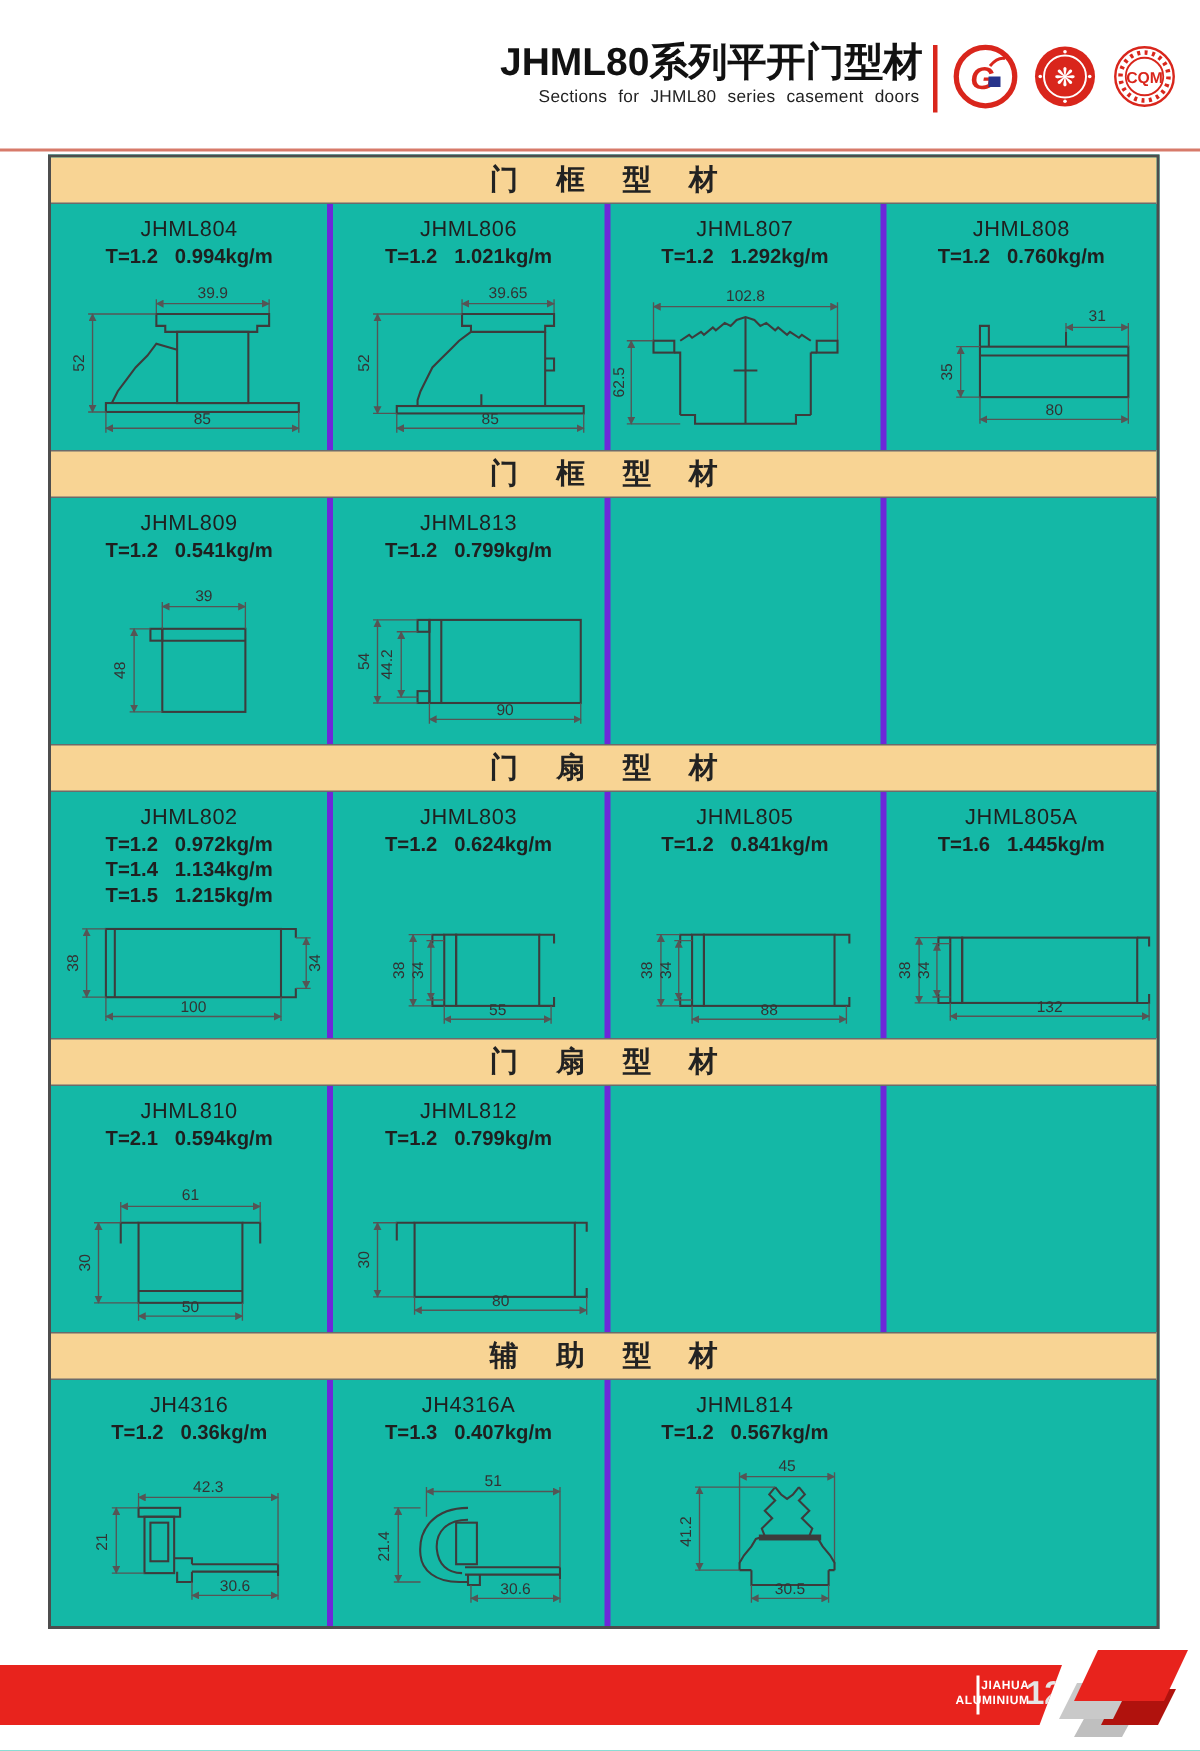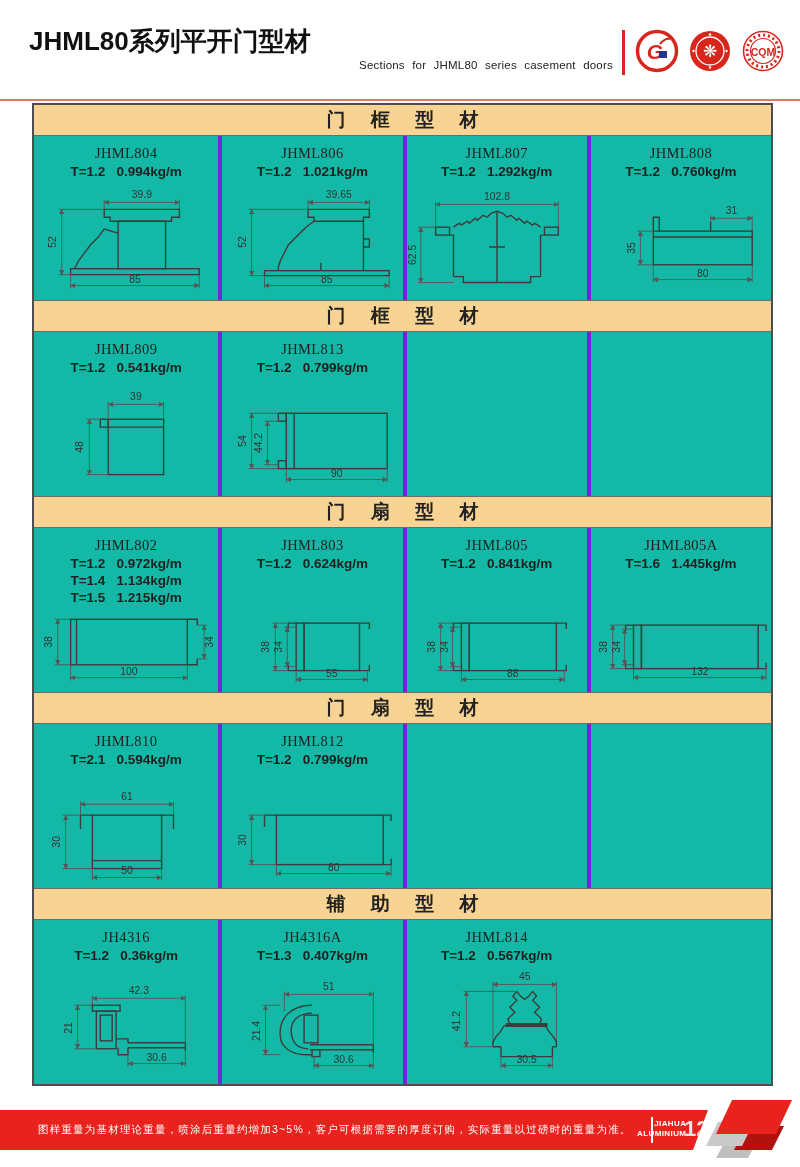--- a/index.html
+++ b/index.html
@@ -1,38 +1,38 @@
 <!DOCTYPE html>
 <html><head>
 <meta charset="utf-8">
 <style>
   html,body{margin:0;padding:0;}
   body{width:800px;height:1167px;position:relative;background:#fff;
        font-family:"Liberation Sans","DejaVu Sans",sans-serif;color:#1f1f1f;overflow:hidden;}
 
   
-  .page-title{position:absolute;top:24px;left:0;width:615px;text-align:left;
-              font-size:26px;font-weight:bold;letter-spacing:0px;color:#111;padding-left:29px;}
+  .page-title{position:absolute;top:24px;left:0;width:615px;text-align:right;
+              font-size:26px;font-weight:bold;letter-spacing:0px;color:#111;}
   .page-subtitle{position:absolute;top:59px;right:186px;width:256px;text-align:center;
                  font-size:11.5px;color:#222;word-spacing:4px;letter-spacing:0.2px;}
   .hdr-divider{position:absolute;left:622px;top:30px;width:3px;height:45px;background:#d9261c;}
   .logos{position:absolute;left:634px;top:28px;display:flex;gap:7px;}
   .hdr-rule{position:absolute;top:99px;left:0;width:800px;height:2px;background:#d77a6a;}
 
   
   .catalog{position:absolute;left:32px;top:103px;width:737px;border:2px solid #4d4d4d;background:#14b8a6;}
   .sec-header{height:30px;background:#f8d494;border-bottom:1px solid #6b6b6b;
               display:flex;align-items:center;justify-content:center;
               font-size:19px;font-weight:bold;color:#222;letter-spacing:10px;text-indent:10px;}
   .sec-header.not-first{border-top:1px solid #6b6b6b;}
   .row{display:grid;grid-template-columns:1fr 1fr 1fr 1fr;}
   .cell{height:164px;box-sizing:border-box;overflow:hidden;
         display:flex;flex-direction:column;align-items:center;padding-top:9px;}
   .cell + .cell{border-left:4px solid #6d28d9;}
-  .pname{font-size:14.5px;letter-spacing:0.4px;font-family:Liberation Serif, serif;}
+  .pname{font-size:14.5px;letter-spacing:0.4px;}
   .pspec{font-size:13.5px;white-space:pre;margin-top:2px;font-weight:bold;}
   svg.draw{display:block;margin-top:auto;margin-bottom:3px;}
   .shape{fill:none;stroke:#3c3c3c;stroke-width:1.4;stroke-linejoin:miter;}
   .dim{fill:none;stroke:#555;stroke-width:0.9;}
   .dt{font-size:10.5px;fill:#333;}
 
   
   .footer-bar{position:absolute;top:1110px;left:0;width:708px;height:40px;background:#e8231d;
               clip-path:polygon(0 0,100% 0,calc(100% - 15px) 100%,0 100%);}
   .footer-note{position:absolute;left:38px;top:50%;transform:translateY(-50%);
@@ -390,21 +390,20 @@
         <text class="dt" text-anchor="middle" transform="rotate(-90 55 52)" x="55" y="52">41.2</text>
         <path class="dim" d="M96,88 V100 M148,88 V100"></path>
         <path class="dim" d="M96,97 H148" marker-start="url(#arr)" marker-end="url(#arr)"></path>
         <text class="dt" x="122" y="94" text-anchor="middle">30.5</text>
       </svg>
     </div>
   </div>
 </div>
 
 <div class="footer-bar">
-  <div class="footer-note">图样重量为基材理论重量，喷涂后重量约增加3~5%，客户可根据需要的厚度订购，实际重量以过磅时的重量为准。</div>
   <div class="brand">
     <div>JIAHUA</div>
     <div>ALUMINIUM</div>
   </div>
   <div class="brand-pipe"></div>
   <div class="pagenum">129</div>
 </div>
 <svg class="footer-logo" width="112" height="68" viewBox="0 0 112 68">
   <path d="M40,40 L72,40 L60,62 L28,62 Z" fill="#bfbfbf"></path>
   <path d="M58,30 L96,30 L84,54 L46,54 Z" fill="#b0120d"></path>

